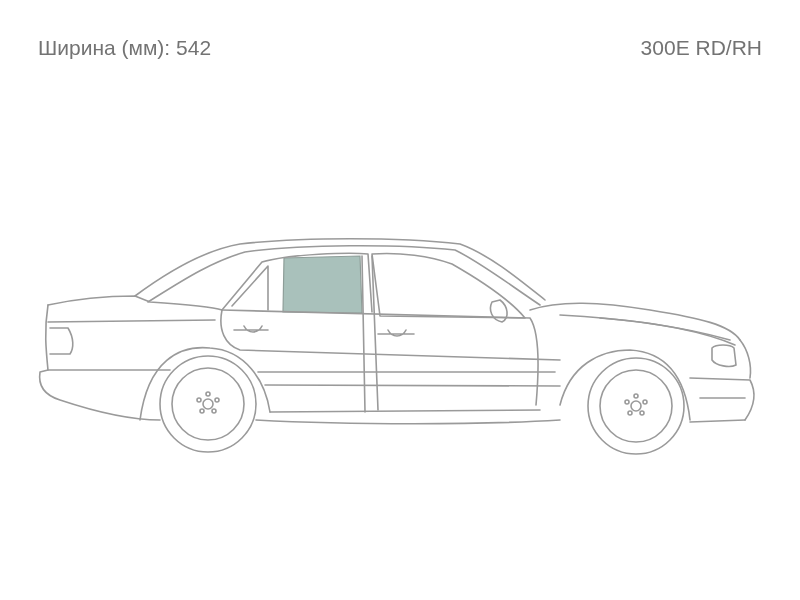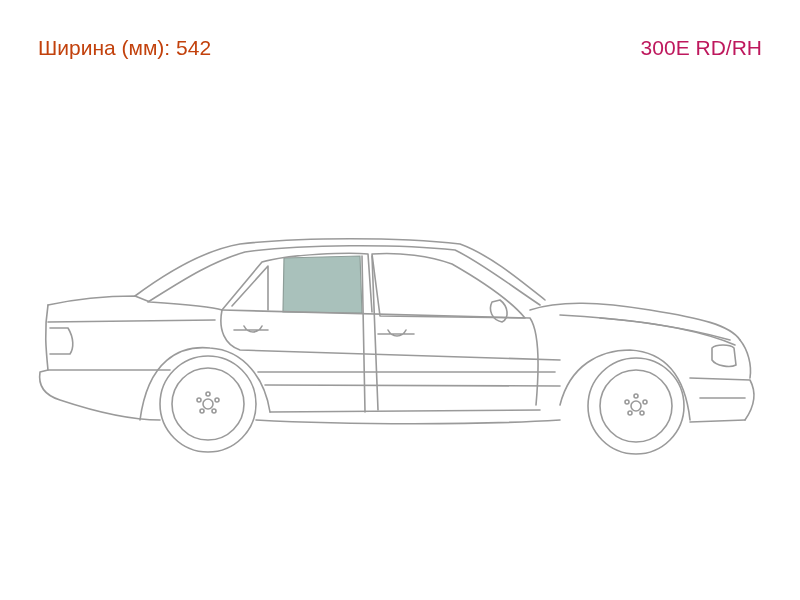--- a/index.html
+++ b/index.html
@@ -1,18 +1,18 @@
 <!DOCTYPE html>
 <html><head>
   <meta charset="utf-8">
   <style>
     html, body { margin: 0; padding: 0; background: #ffffff; }
     body { width: 800px; height: 600px; position: relative; overflow: hidden; font-family: "Liberation Sans", sans-serif; }
-    .dims { position: absolute; left: 38px; top: 34px; font-size: 21px; line-height: 28px; color: #c2410c; }
-    .model { position: absolute; right: 38px; top: 36px; font-size: 21px; color: #be185d; }
+    .dims { position: absolute; left: 38px; top: 34px; font-size: 21px; line-height: 28px; color: #737373; }
+    .model { position: absolute; right: 38px; top: 36px; font-size: 21px; color: #737373; }
     svg.car { position: absolute; left: 0; top: 0; }
     .ln { fill: none; stroke: #9a9a9a; stroke-width: 1.6; stroke-linecap: round; stroke-linejoin: round; }
   </style>
 </head>
 <body>
 
 <div class="dims">
   <div>Ширина (мм): 542</div>
 </div>
 <div class="model">300E RD/RH</div>

